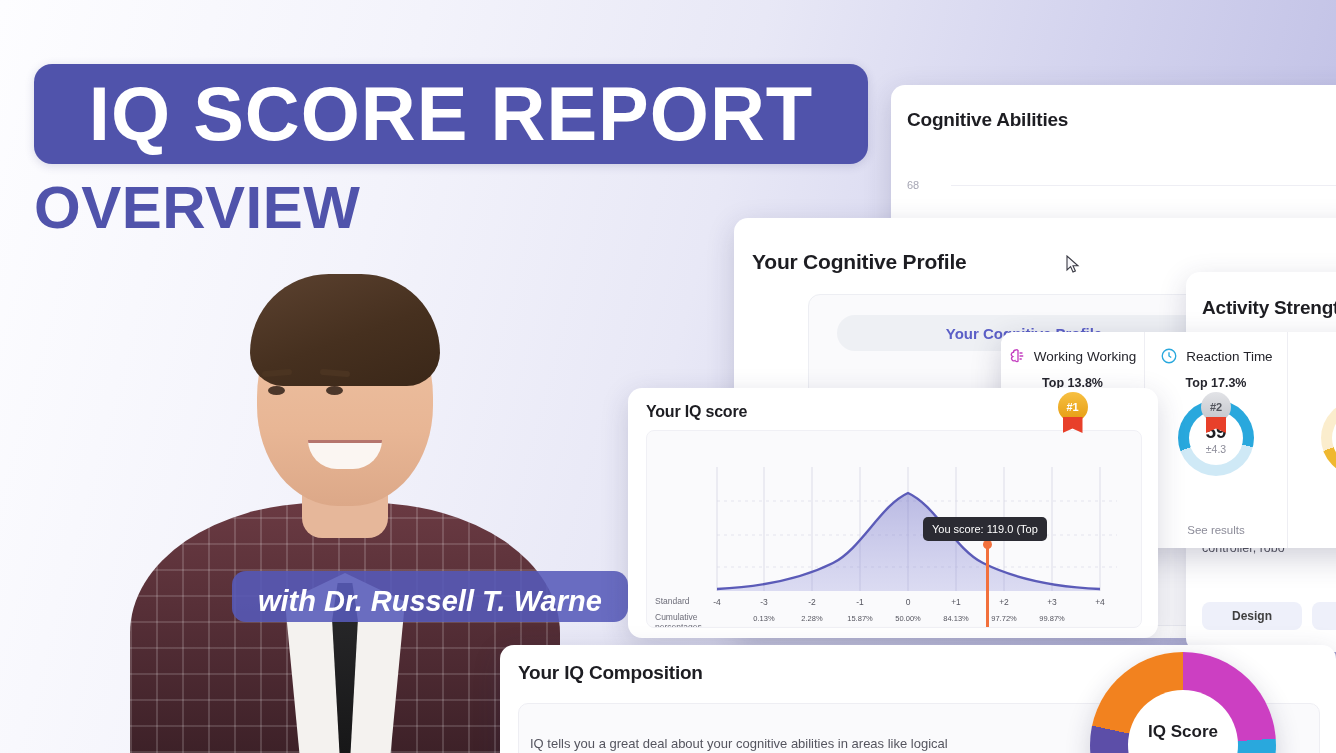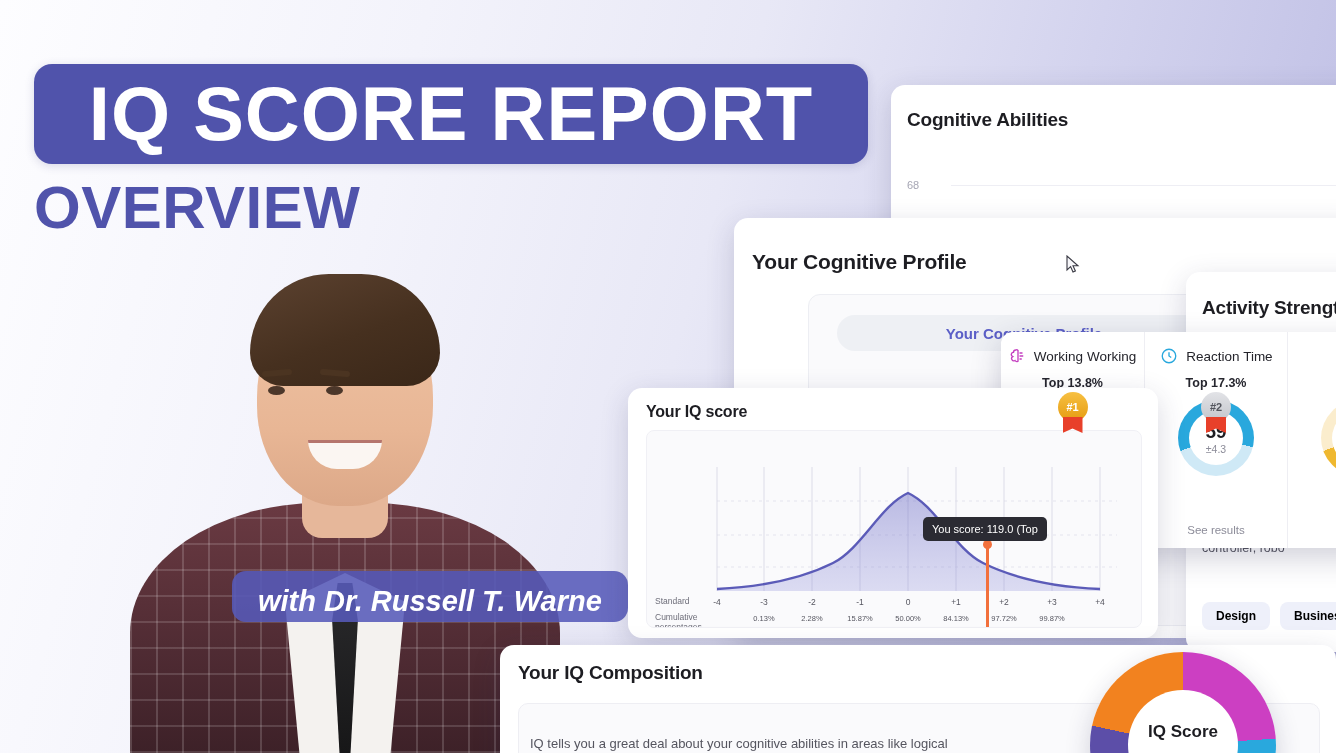--- a/index.html
+++ b/index.html
@@ -131,22 +131,22 @@
     border:1px solid #e3e3ea;border-radius:4px;
     background-image:repeating-linear-gradient(180deg,#f3a08e 0 2px,transparent 2px 7px);
     background-position:6px 12px;background-repeat:no-repeat;background-size:40px 40px;}
 
   
   #actStr{left:1186px;top:272px;width:300px;height:380px;}
   #actStr .card-title{position:absolute;left:16px;top:25px;font-size:19px;}
   .as-text{position:absolute;left:16px;top:248px;width:268px;
     font-size:12.5px;color:#55555f;line-height:1.55;}
   .as-tags{position:absolute;left:16px;top:330px;display:flex;gap:10px;}
-  .as-tag{background:#eef0fa;color:#000000;font-size:12px;font-weight:bold;
-    padding:7px 14px;border-radius:8px;white-space:nowrap;}
+  .as-tag{background:#eef0fa;color:#404040;font-size:12px;font-weight:bold;
+    padding:7px 30px;border-radius:8px;white-space:nowrap;}
 
   
   #metrics{left:1001px;top:332px;width:430px;height:216px;
     background:#fff;border-radius:12px;box-shadow:0 10px 30px rgba(40,40,80,.22);}
   .metric{position:absolute;top:0;width:143px;height:216px;box-sizing:border-box;
     padding:14px 8px 0;text-align:center;}
   .metric + .metric{border-left:1px solid #eeeef3;}
   .m-head{display:flex;align-items:center;justify-content:center;gap:7px;}
   .m-ico{width:20px;height:20px;display:flex;align-items:center;justify-content:center;}
   .m-name{font-size:13.5px;color:#24242b;white-space:nowrap;}

